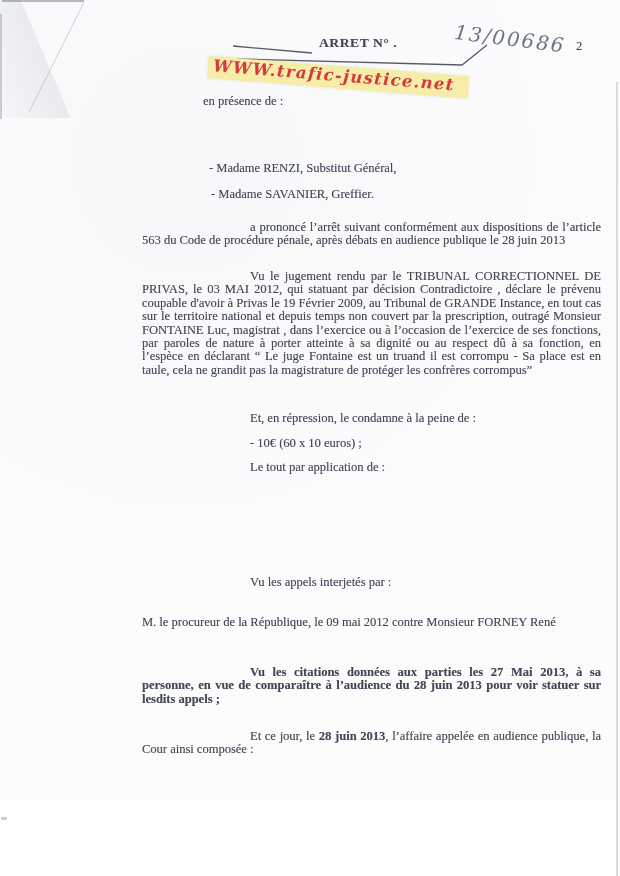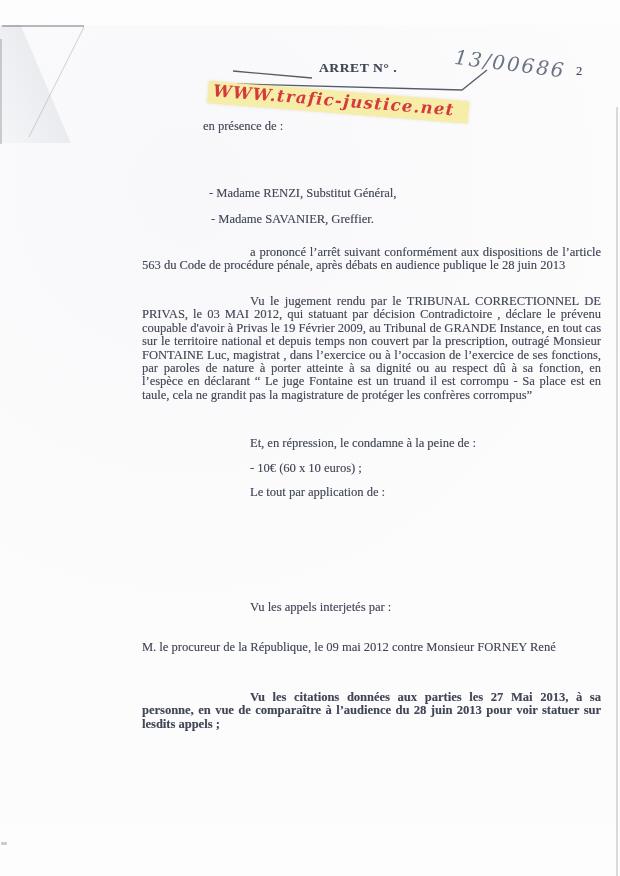--- a/index.html
+++ b/index.html
@@ -8,21 +8,20 @@
     background:#fdfdfe;
     font-family:"Liberation Serif", serif;
     overflow:hidden;
   }
   .page{
     position:relative;width:620px;height:800px;
     background:
       radial-gradient(circle at 30% 20%, rgba(235,236,240,0.25), rgba(255,255,255,0) 60%),
       #fcfcfd;
     color:var(--ink,#424757);
-    margin-top:25px;
   }
   .abs{position:absolute;}
   .txt{
     font-size:12.5px;line-height:13.4px;
     color:var(--ink,#424757);
     text-shadow:0.3px 0.3px 0.5px rgba(62,67,80,0.35);
   }
   .block{left:142px;width:459px;text-align:justify;}
   .noj{text-align:left;}
   
@@ -113,14 +112,15 @@
   <div class="abs txt block noj p-repression">Et, en répression, le condamne à la peine de :</div>
   <div class="abs txt block noj p-penalty">- 10€ (60 x 10 euros) ;</div>
   <div class="abs txt block noj p-application">Le tout par application de :</div>
 
 
   <div class="abs txt block noj p-appeals-intro">Vu les appels interjetés par :</div>
   <div class="abs txt block noj p-appeal2">M. le procureur de la République, le 09 mai 2012 contre Monsieur FORNEY René</div>
 
   <div class="abs txt block p-citations">Vu les citations données aux parties les 27 Mai 2013, à sa personne, en vue de comparaître à l’audience du 28 juin 2013 pour voir statuer sur lesdits appels ;</div>
 
+  <div class="abs txt block p-today"><span>Et ce jour, le </span><span class="bold">28 juin 2013</span><span>, l’affaire appelée en audience publique, la Cour ainsi composée :</span></div>
 
 </div>
 
 </body></html>

